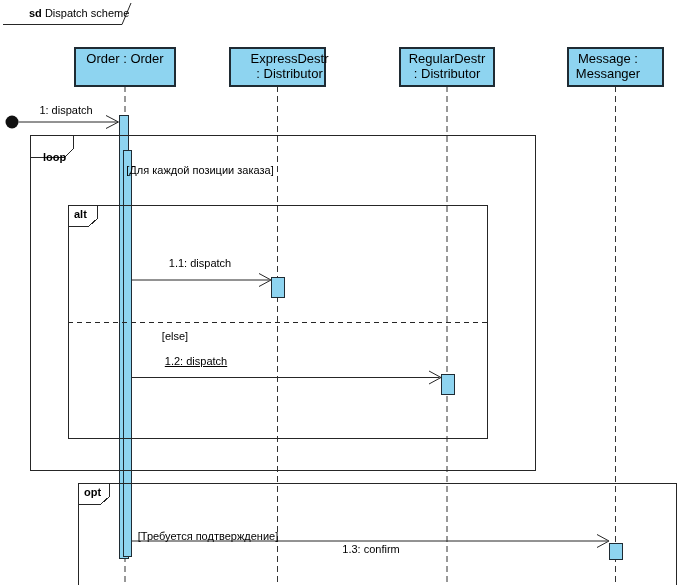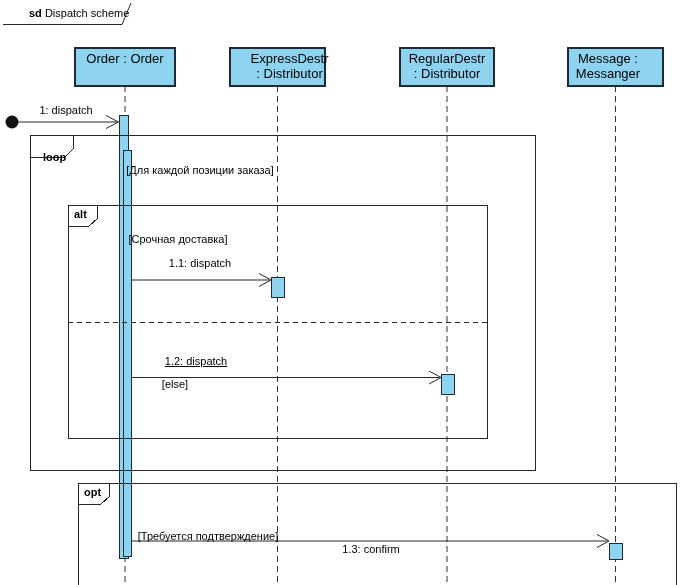--- a/index.html
+++ b/index.html
@@ -112,22 +112,21 @@
   <div class="head-txt" style="left:568px; top:48px; width:80px; height:38px;">
     <span>Message :</span>
     <span>Messanger</span>
   </div>
 
   <div class="txt op" style="left:43px; top:138px;margin-top:13px;">loop</div>
   <div class="txt op" style="left:74px; top:208px;">alt</div>
   <div class="txt op" style="left:84px; top:486px;">opt</div>
 
   <div class="txt ctr" style="left:100px; top:164px; width:200px;">[Для каждой позиции заказа]</div>
-  <div class="txt ctr" style="left:98px;  top:233px; width:160px;">[Срочная доставка]</div>
-  <div class="txt ctr" style="left:135px; top:330px; width:80px;margin-top:48px;">[else]</div>
+  <div class="txt ctr" style="left:135px; top:330px; width:80px;">[else]</div>
   <div class="txt ctr" style="left:108px; top:510px; width:200px;margin-top:20px;">[Требуется подтверждение]</div>
 
   <div class="txt ctr" style="left:24px;  top:104px; width:84px;">1: dispatch</div>
   <div class="txt ctr" style="left:152px; top:257px; width:96px;">1.1: dispatch</div>
   <div class="txt ctr" style="left:148px; top:355px; width:96px;text-decoration:underline;">1.2: dispatch</div>
   <div class="txt ctr" style="left:323px; top:543px; width:96px;">1.3: confirm</div>
 
 </div>
 
 </body></html>

